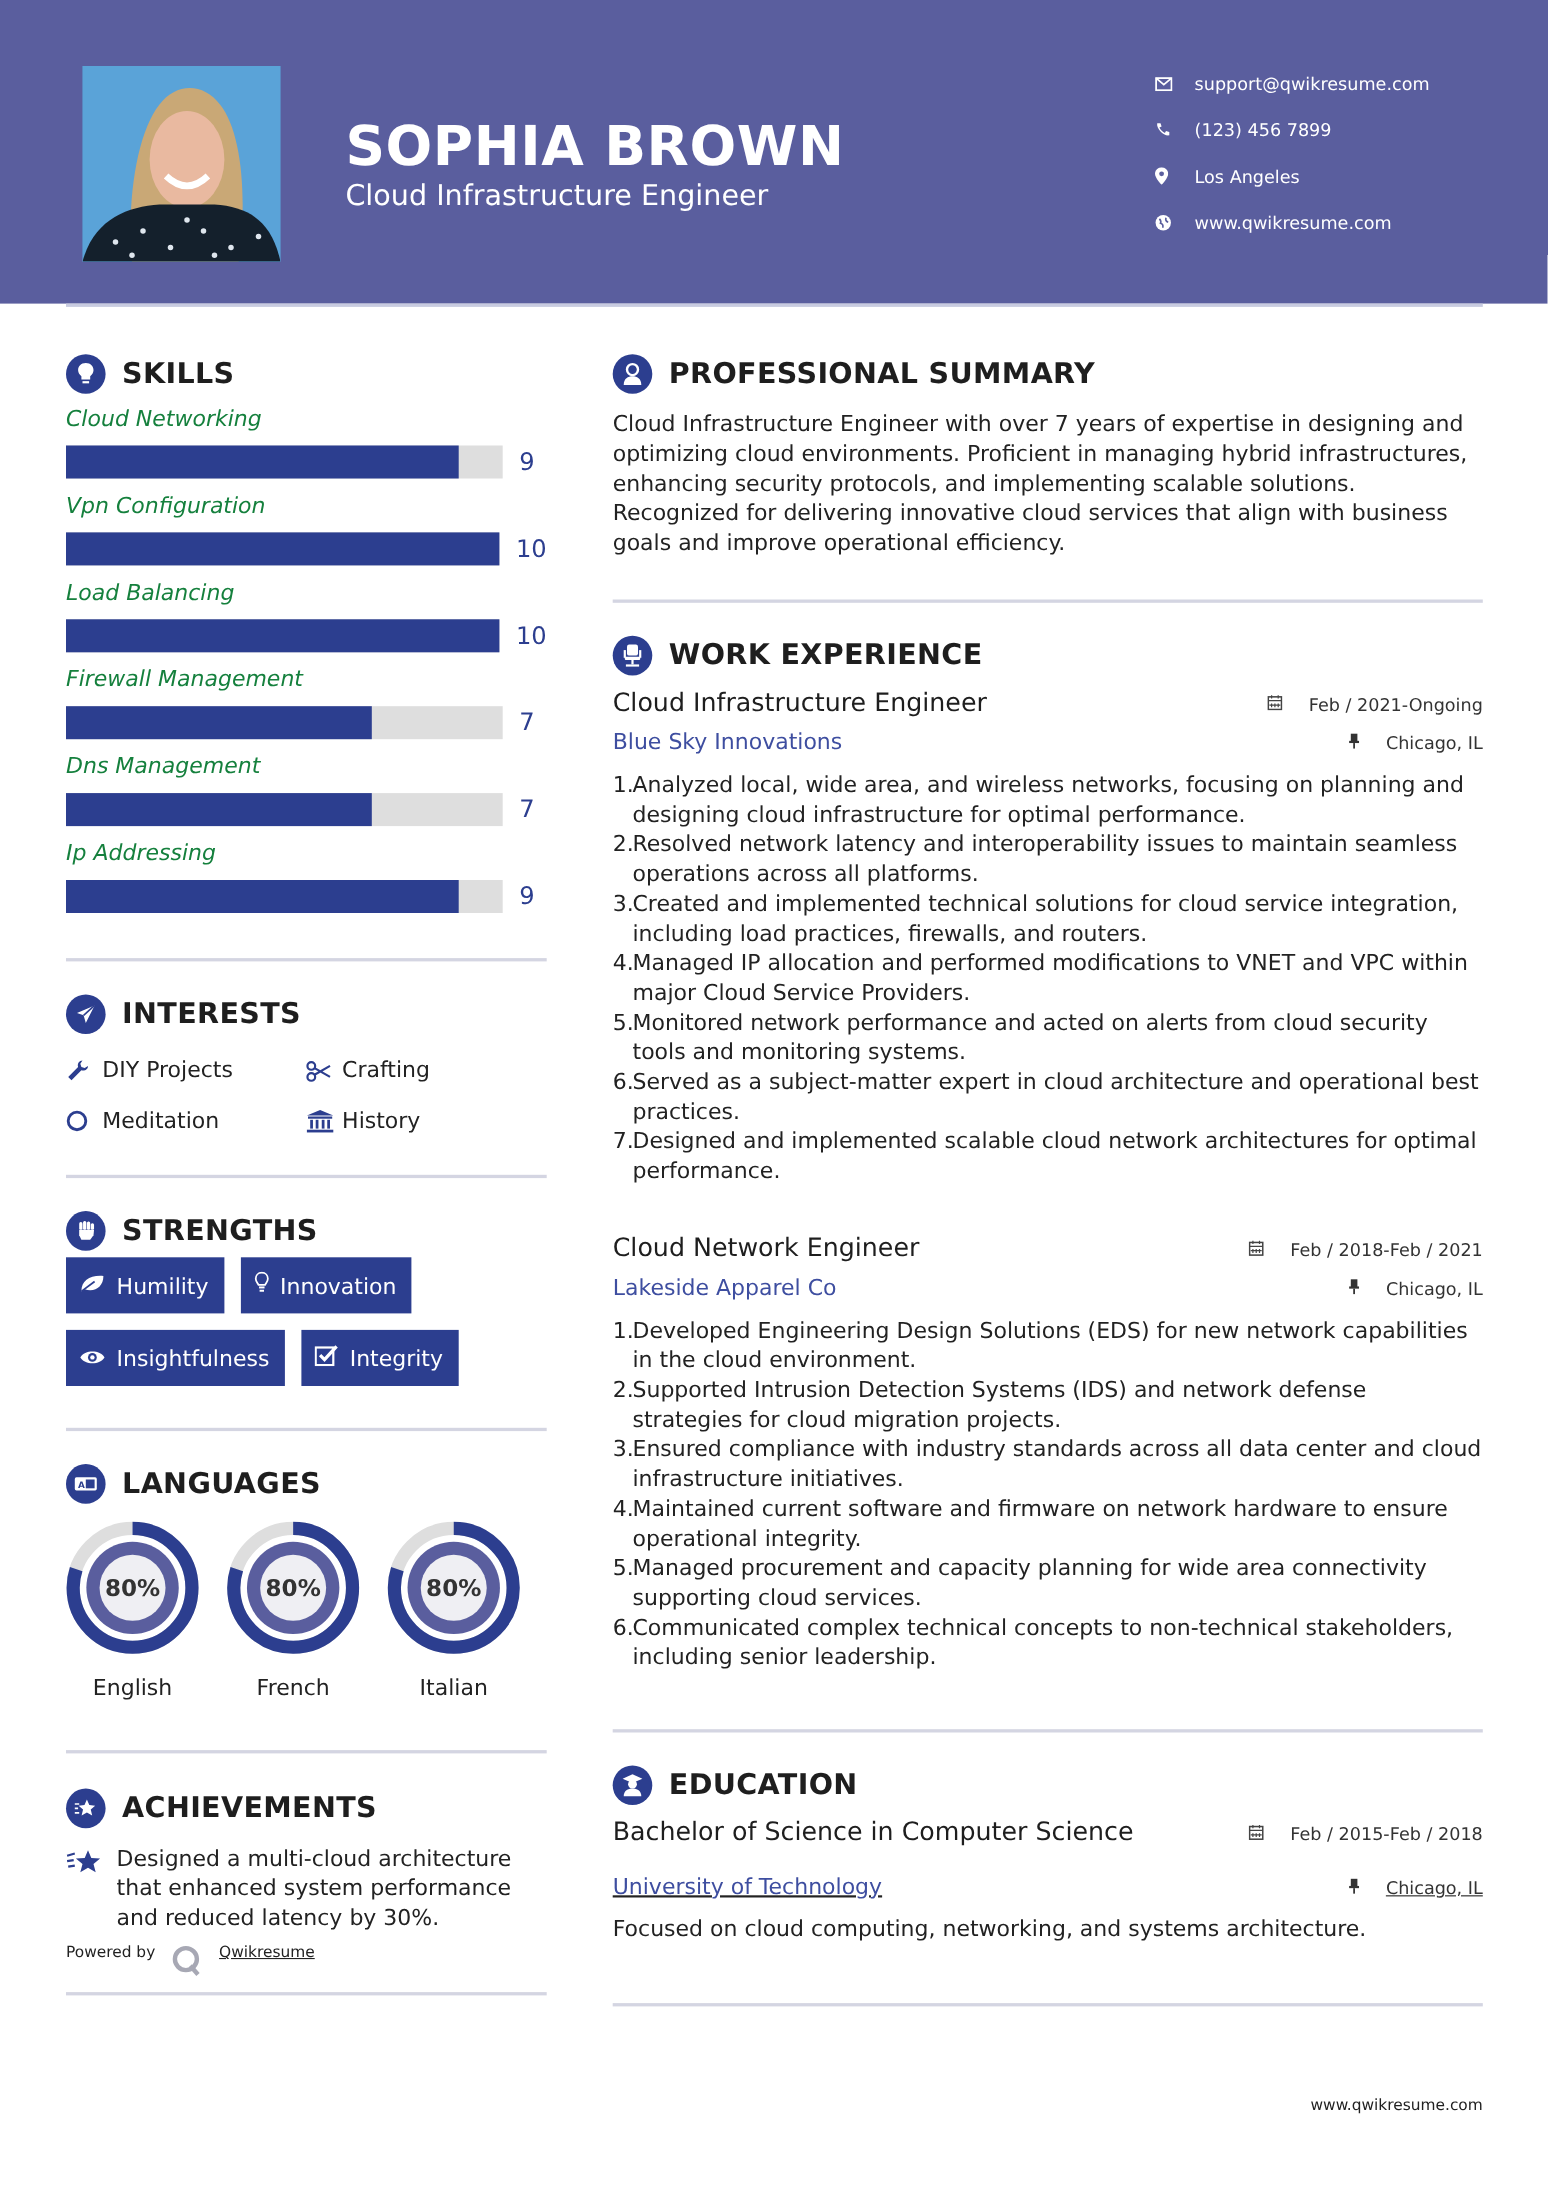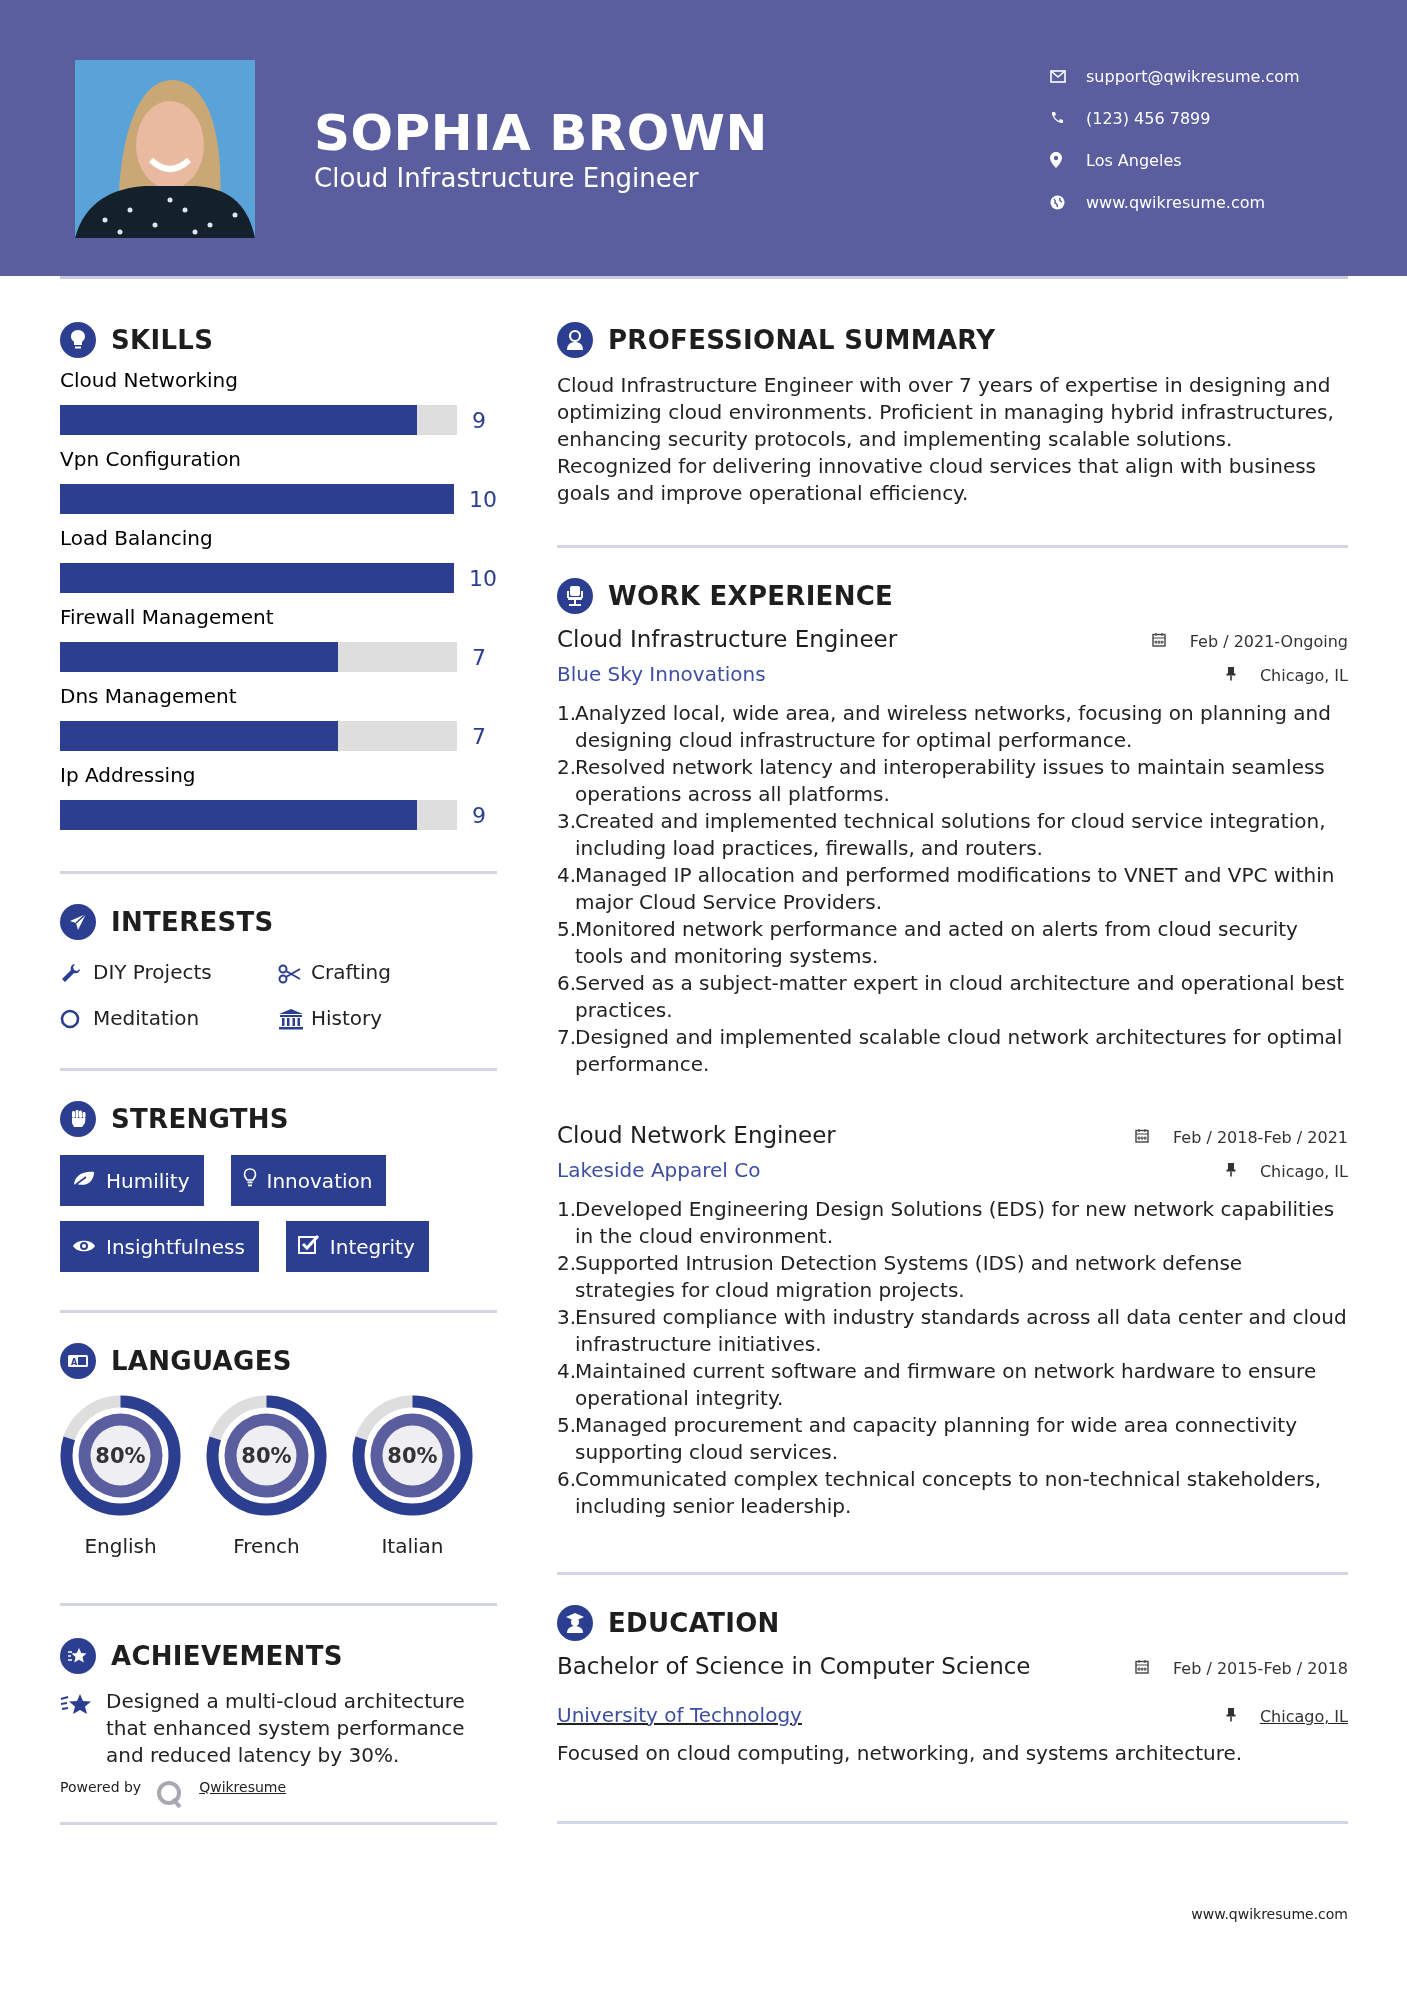--- a/index.html
+++ b/index.html
@@ -18,31 +18,31 @@
   .contact .cicon { width: 36px; display: inline-flex; align-items: center; justify-content: flex-start; }
 
   
   .sec-head { display: flex; align-items: center; gap: 15px; }
   .sec-icon { width: 36px; height: 36px; border-radius: 50%; background: #2c3e8f; display: inline-flex; align-items: center; justify-content: center; flex-shrink: 0; }
   .sec-title { font-size: 26px; font-weight: bold; color: #1e1e1e; letter-spacing: 0.3px; }
   .rule { height: 3px; background: #d4d5e2; }
 
   
   .left { position: absolute; left: 60px; top: 322px; width: 437px; }
-  .skill-label { font-size: 20px; color: #000000; height: 28px; line-height: 28px; margin-top: 8px; }
+  .skill-label { font-size: 20px; color: #15803d; height: 28px; line-height: 28px; margin-top: 8px; font-style: italic; }
   .skill-row { display: flex; align-items: center; height: 32px; margin-top: 10px; margin-bottom: 9px; }
   .bar { width: 397px; height: 30px; background: #dedede; position: relative; }
   .bar-fill { position: absolute; left: 0; top: 0; height: 30px; background: #2c3e8f; }
   .skill-val { margin-left: 15px; font-size: 22px; color: #2c3e8f; }
 
   .interests { display: grid; grid-template-columns: 218px 200px; row-gap: 14px; margin-top: 12px; }
   .interest { display: flex; align-items: flex-end; font-size: 20px; color: #222; height: 32px; }
   .interest .iicon { width: 33px; display: inline-flex; align-items: center; }
 
-  .chips { display: flex; flex-wrap: wrap; gap: 15px 27px; margin-top: 18px; width: 420px; align-items: center; }
+  .chips { display: flex; flex-wrap: wrap; gap: 15px 15px; margin-top: 6px; width: 420px; align-items: center; }
   .chip { background: #2c3e8f; color: #fff; font-size: 20px; height: 51px; display: inline-flex; align-items: center; padding: 0 14px 0 12px; gap: 10px; }
 
   .langs { display: flex; gap: 25px; margin-top: 16px; }
   .lang { width: 121px; display: flex; flex-direction: column; align-items: center; }
   .donut { width: 121px; height: 121px; position: relative; }
   .donut-label { position: absolute; inset: 0; display: flex; align-items: center; justify-content: center; font-size: 21px; font-weight: bold; color: #333; }
   .lang-name { margin-top: 18px; font-size: 20px; color: #222; }
 
   .ach { display: flex; gap: 12px; margin-top: 14px; }
   .ach-text { font-size: 20px; line-height: 27px; color: #222; width: 390px; }

